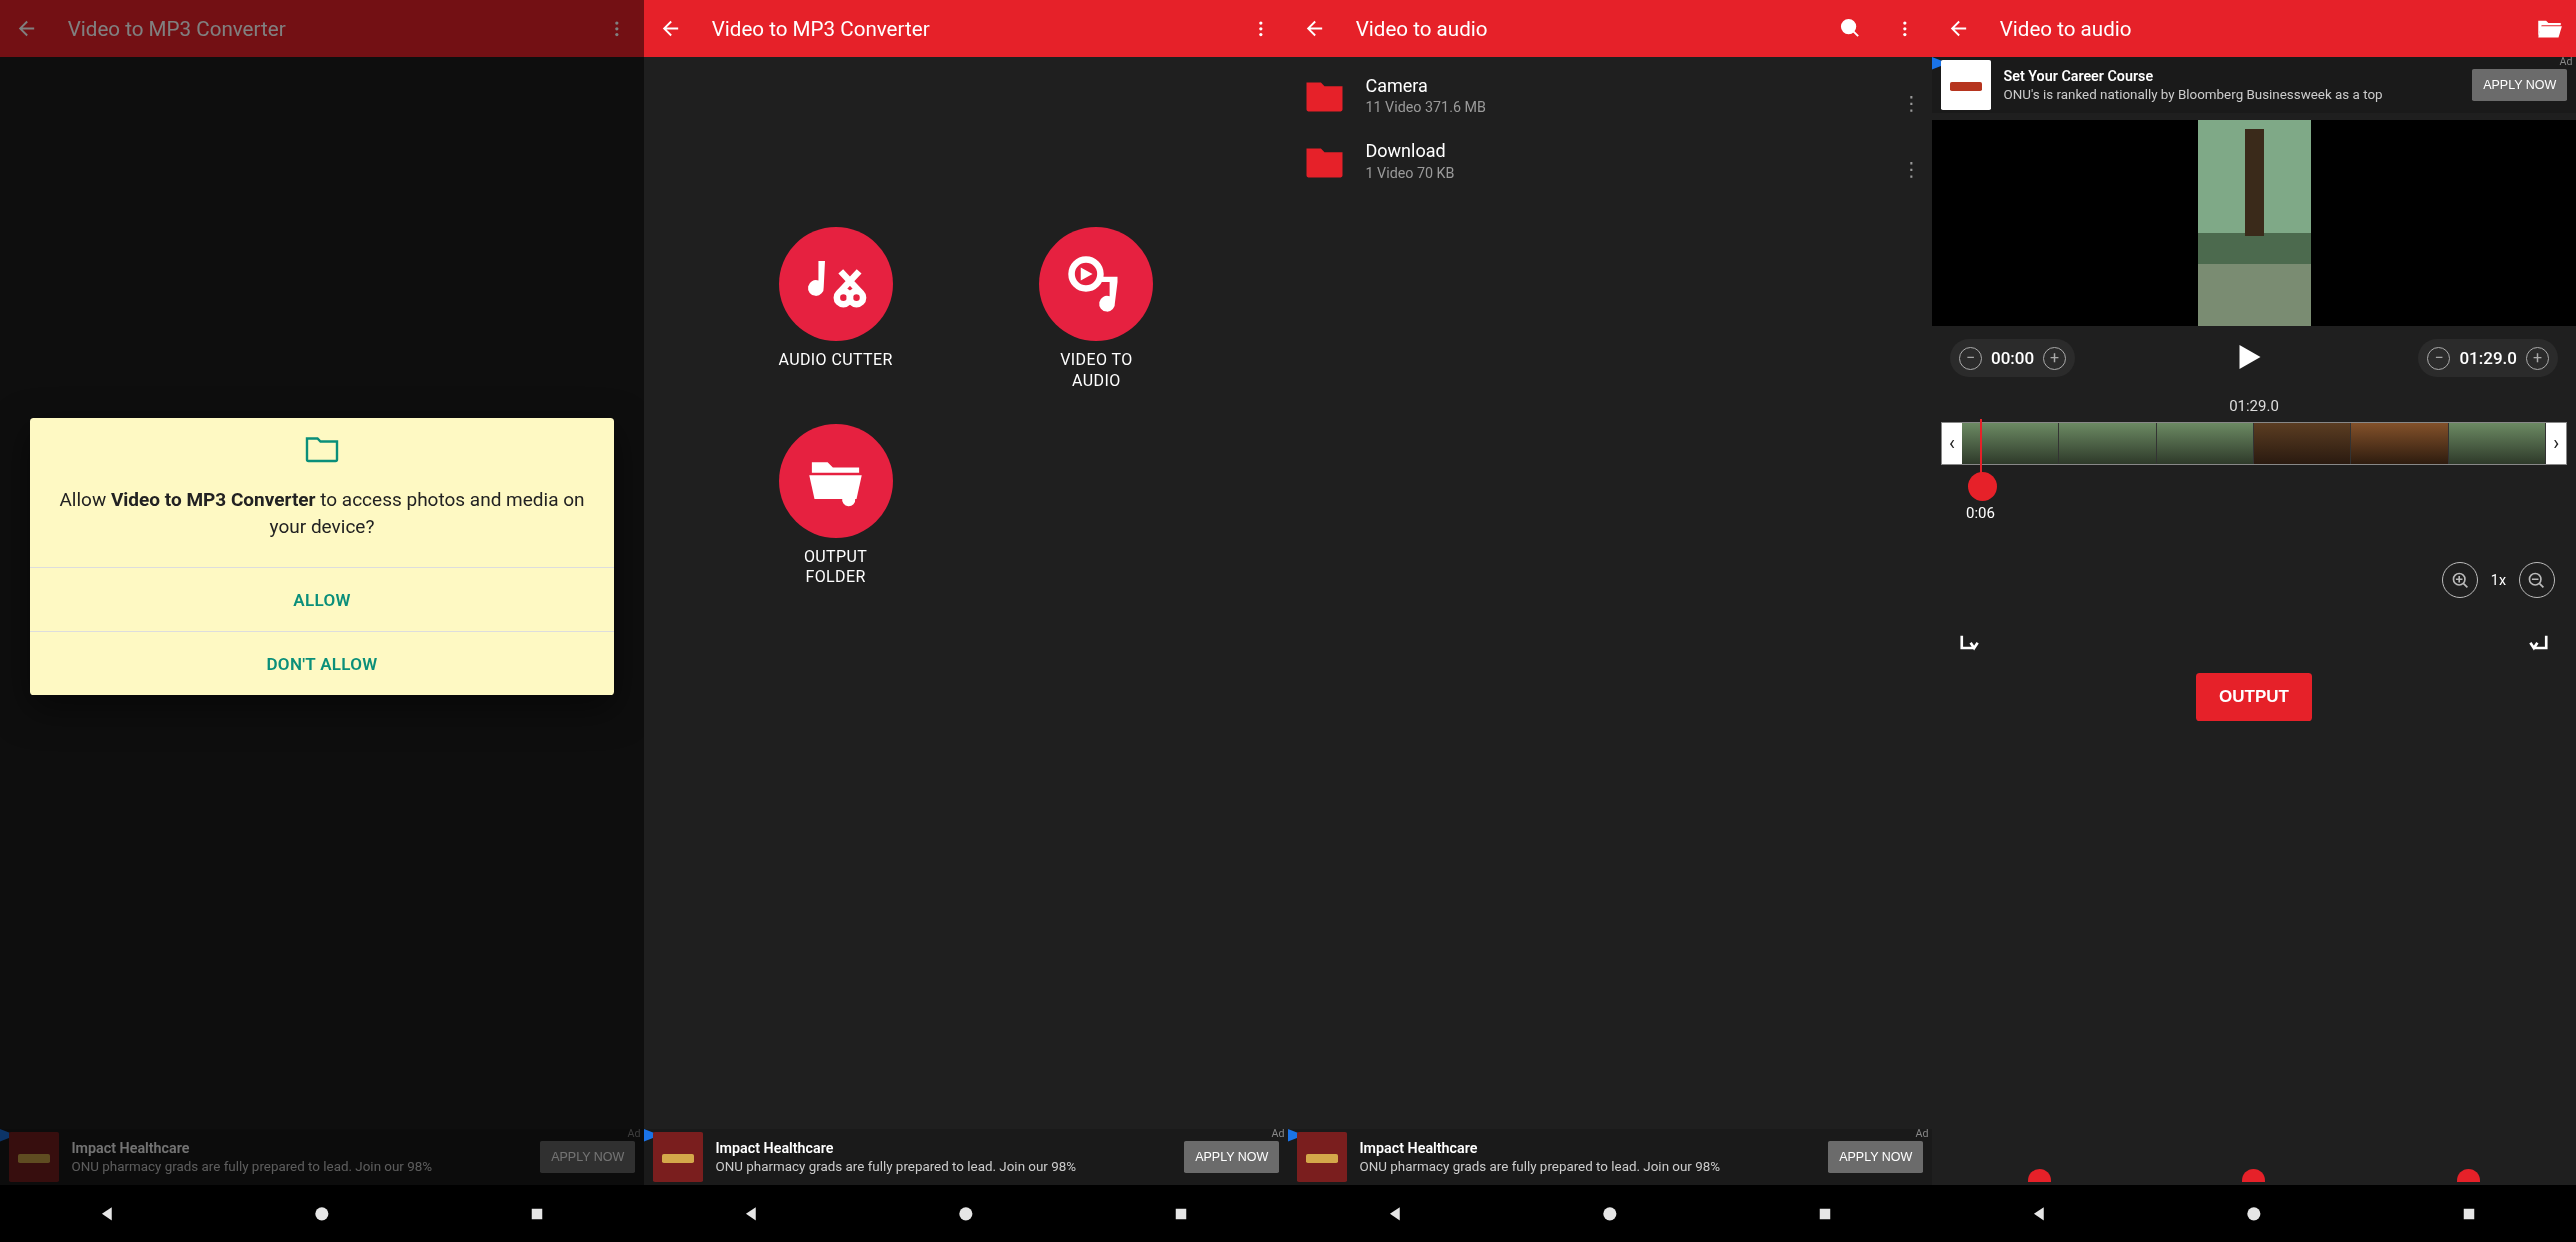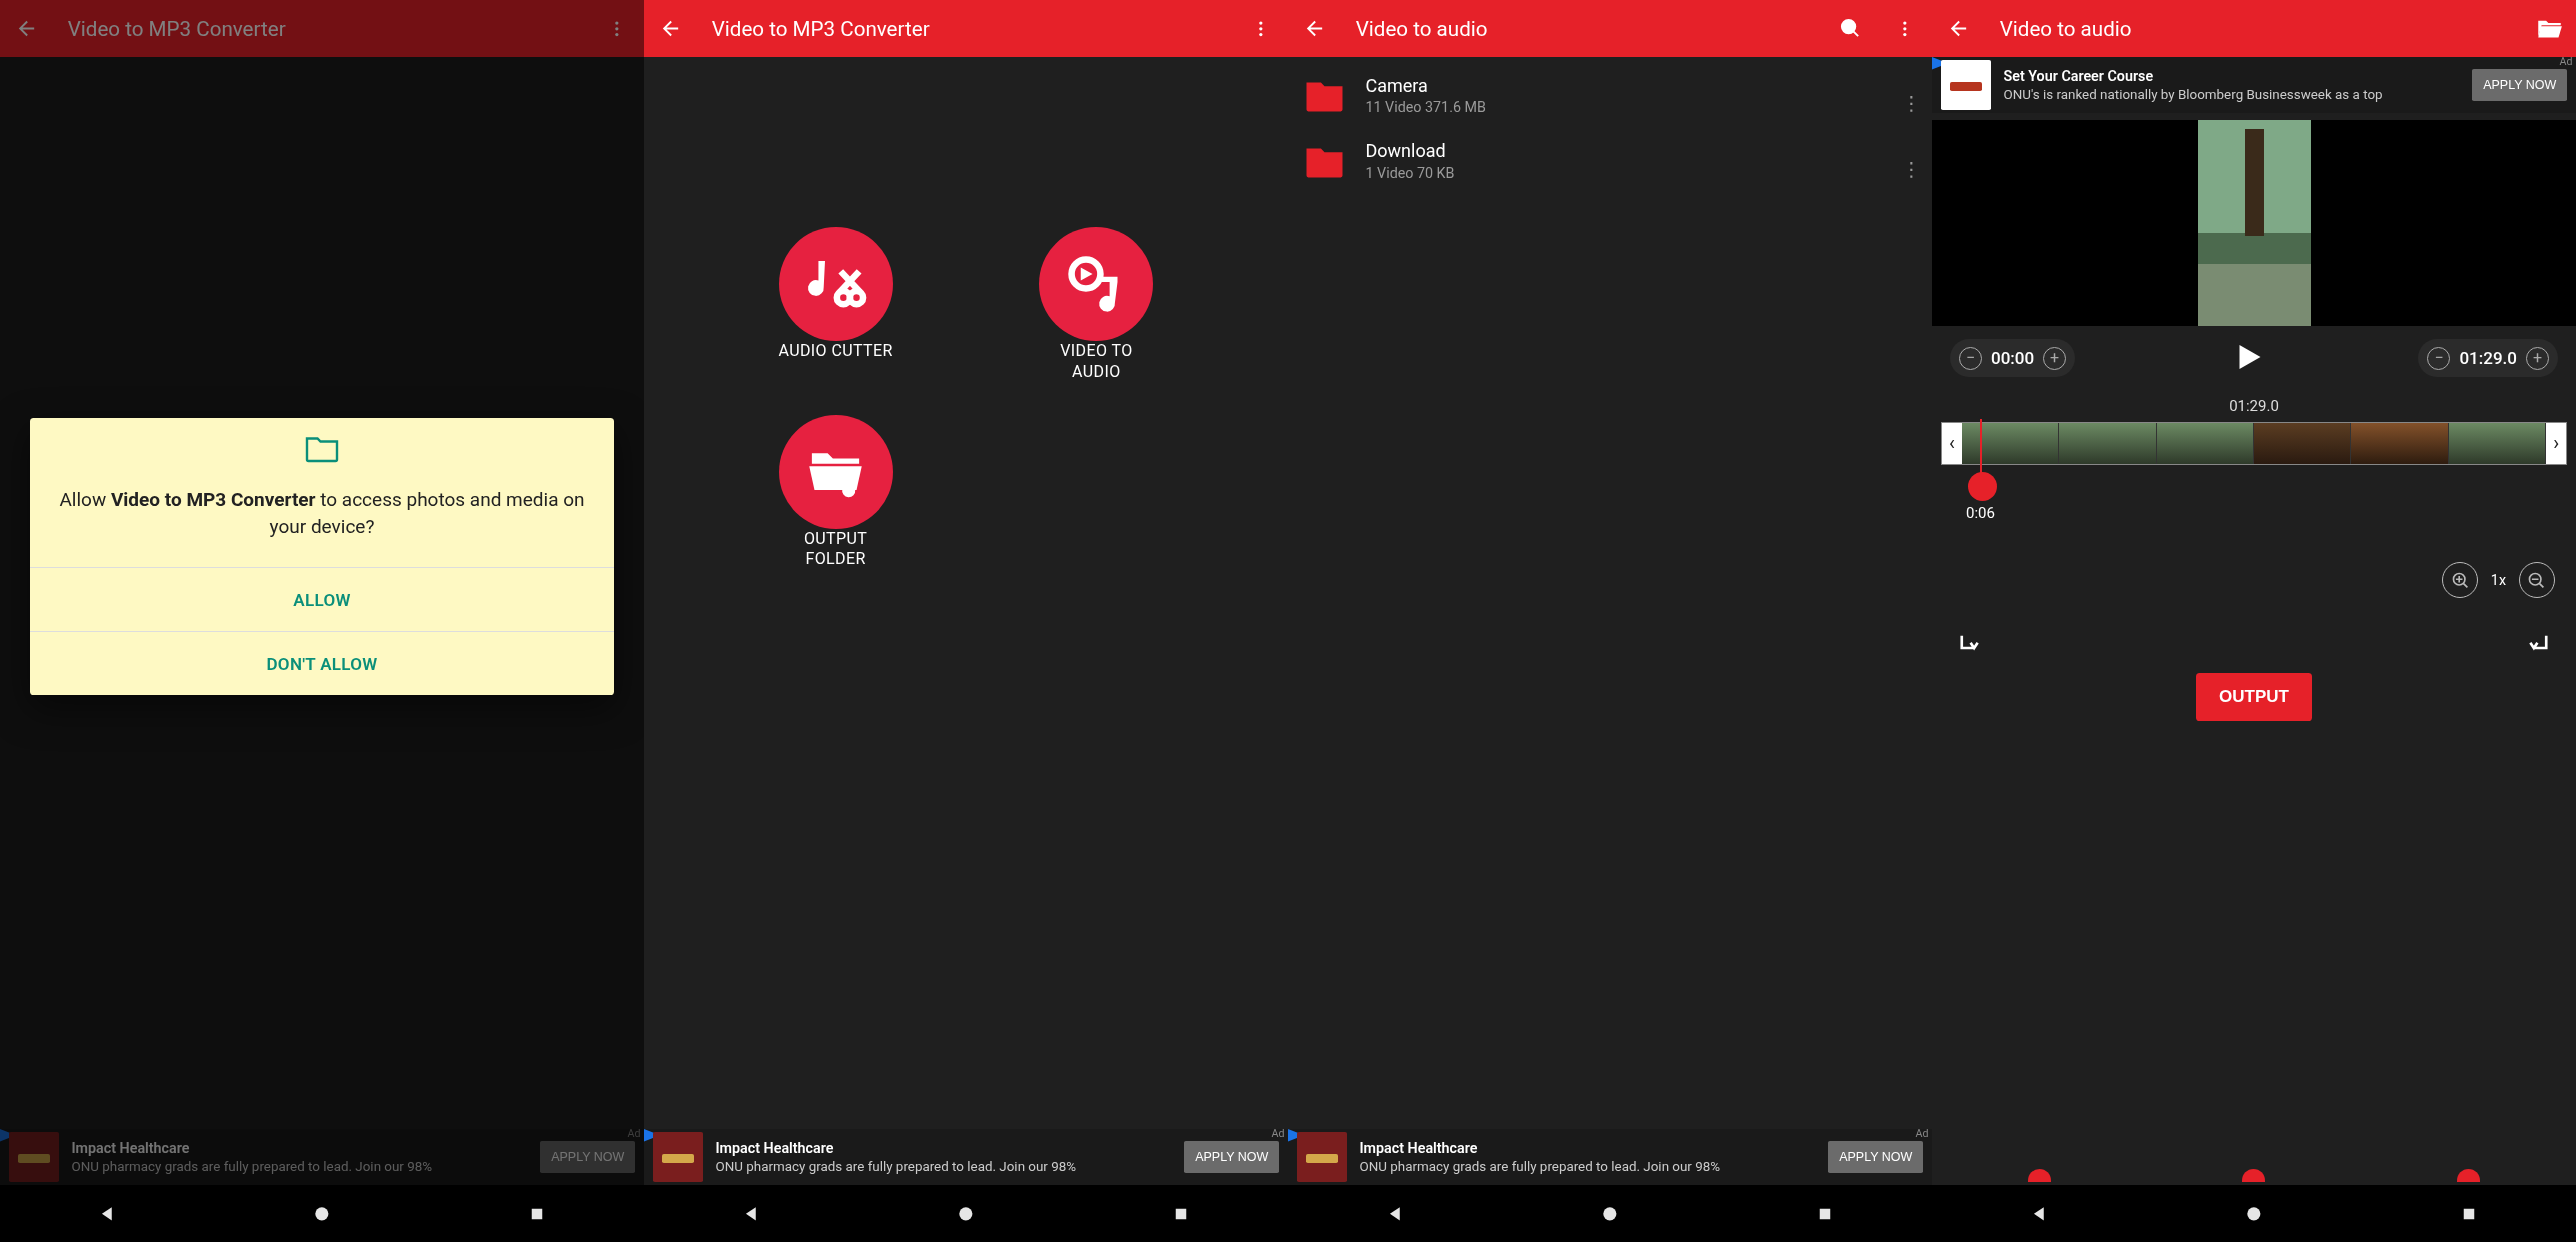--- a/index.html
+++ b/index.html
@@ -61,21 +61,21 @@
 
   
   .tool-grid {
     display: grid;
     grid-template-columns: 1fr 1fr;
     gap: 32px 21.5px;
     padding: 170px 72px 0;
   }
   .tool {
     display: flex; flex-direction: column; align-items: center;
-    gap: 0; cursor: pointer;
+    gap: 9px; cursor: pointer;
   }
   .tool .circle {
     width: 114px; height: 114px; border-radius: 50%;
     background: #e62140; display: flex; align-items: center; justify-content: center;
   }
   .tool .label { text-align: center; font-size: 16px; letter-spacing: 0.4px; line-height: 1.3; }
 
   
   .behind-labels { position: absolute; left: 0; right: 0; top: 443px; display: flex; justify-content: space-around; color: #8a8a8a; font-size: 15px; opacity: 0.35; }
 

